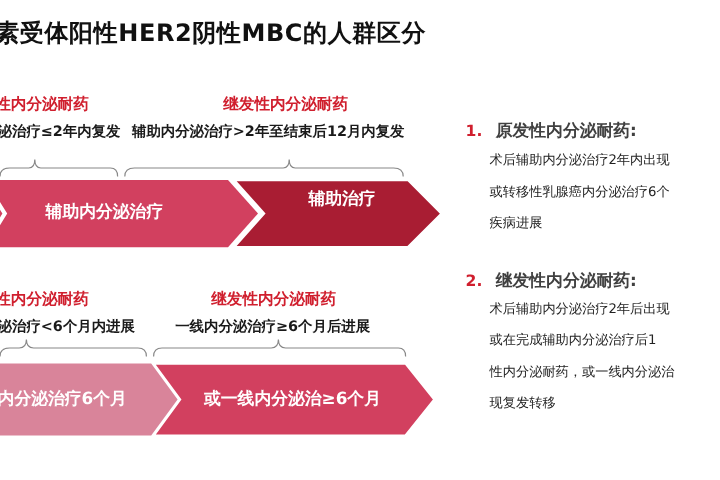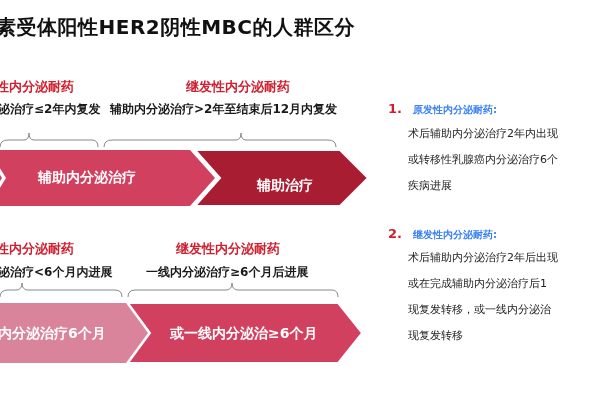--- a/index.html
+++ b/index.html
@@ -3,21 +3,21 @@
 <meta charset="utf-8">
 <style>
   html, body { margin:0; padding:0; }
   body { width:600px; height:400px; background:#ffffff; position:relative; overflow:hidden; font-family:"DejaVu Sans","Liberation Sans",sans-serif; }
   .abs { position:absolute; white-space:nowrap; }
   .title { left:-4px; top:14px; font-size:20px; font-weight:bold; color:#111; letter-spacing:0.5px; }
   .red-label { color:#d01f2e; font-weight:bold; font-size:13px; }
   .black-label { color:#1a1a1a; font-weight:bold; font-size:12px; }
   .arrow-text { color:#ffffff; font-weight:bold; font-size:14px; text-align:center; line-height:22px; }
   svg.shapes { position:absolute; left:0; top:0; }
-  .rc-head { color:#3b82f6; font-weight:bold; font-size:10px; }
+  .rc-head { color:#404040; font-weight:bold; font-size:14px; }
   .rc-num { color:#d01f2e; font-weight:bold; font-size:13px; }
   .rc-line { color:#222; font-size:11px; }
 </style>
 </head>
 <body>
 
 <div class="abs title">素受体阳性HER2阴性MBC的人群区分</div>
 
 <svg class="shapes" width="600" height="400">
 
@@ -35,21 +35,21 @@
   <polygon points="-10,303 126,303 148,333 126,363 -10,363" fill="#d9849a"></polygon>
   <polygon points="128,303 338,303 362,333 338,363 128,363 150,333" fill="#d2405f" stroke="#ffffff" stroke-width="2"></polygon>
 </svg>
 
 <div class="abs red-label" style="left:-4px; top:78px;">性内分泌耐药</div>
 <div class="abs black-label" style="left:-2px; top:101px;">泌治疗≤2年内复发</div>
 <div class="abs red-label" style="left:186px; top:78px;">继发性内分泌耐药</div>
 <div class="abs black-label" style="left:110px; top:101px;">辅助内分泌治疗&gt;2年至结束后12月内复发</div>
 
 <div class="abs arrow-text" style="left:38px; top:166px;">辅助内分泌治疗</div>
-<div class="abs arrow-text" style="left:230px; top:155px; width:110px;margin-top:19px;">
+<div class="abs arrow-text" style="left:230px; top:155px; width:110px;">
   <div>辅助治疗</div>
 </div>
 
 <div class="abs red-label" style="left:-4px; top:240px;">性内分泌耐药</div>
 <div class="abs black-label" style="left:-2px; top:264px;">泌治疗&lt;6个月内进展</div>
 <div class="abs red-label" style="left:176px; top:240px;">继发性内分泌耐药</div>
 <div class="abs black-label" style="left:146px; top:264px;">一线内分泌治疗≥6个月后进展</div>
 
 <div class="abs arrow-text" style="left:-2px; top:322px;">内分泌治疗6个月</div>
 <div class="abs arrow-text" style="left:170px; top:322px;">或一线内分泌治≥6个月</div>
@@ -61,14 +61,14 @@
 <div class="abs rc-line" style="left:408px; top:126px;">术后辅助内分泌治疗2年内出现</div>
 <div class="abs rc-line" style="left:408px; top:152px;">或转移性乳腺癌内分泌治疗6个</div>
 <div class="abs rc-line" style="left:408px; top:178px;">疾病进展</div>
 
 <div class="abs" style="left:388px; top:223px;">
   <span class="rc-num">2.</span>
   <span class="rc-head" style="margin-left:6px;">继发性内分泌耐药:</span>
 </div>
 <div class="abs rc-line" style="left:408px; top:250px;">术后辅助内分泌治疗2年后出现</div>
 <div class="abs rc-line" style="left:408px; top:276px;">或在完成辅助内分泌治疗后1</div>
-<div class="abs rc-line" style="left:408px; top:302px;">现复发转移，或一线内分泌治</div>
+<div class="abs rc-line" style="left:408px; top:302px;">性内分泌耐药，或一线内分泌治</div>
 <div class="abs rc-line" style="left:408px; top:328px;">现复发转移</div>
 
 </body></html>

